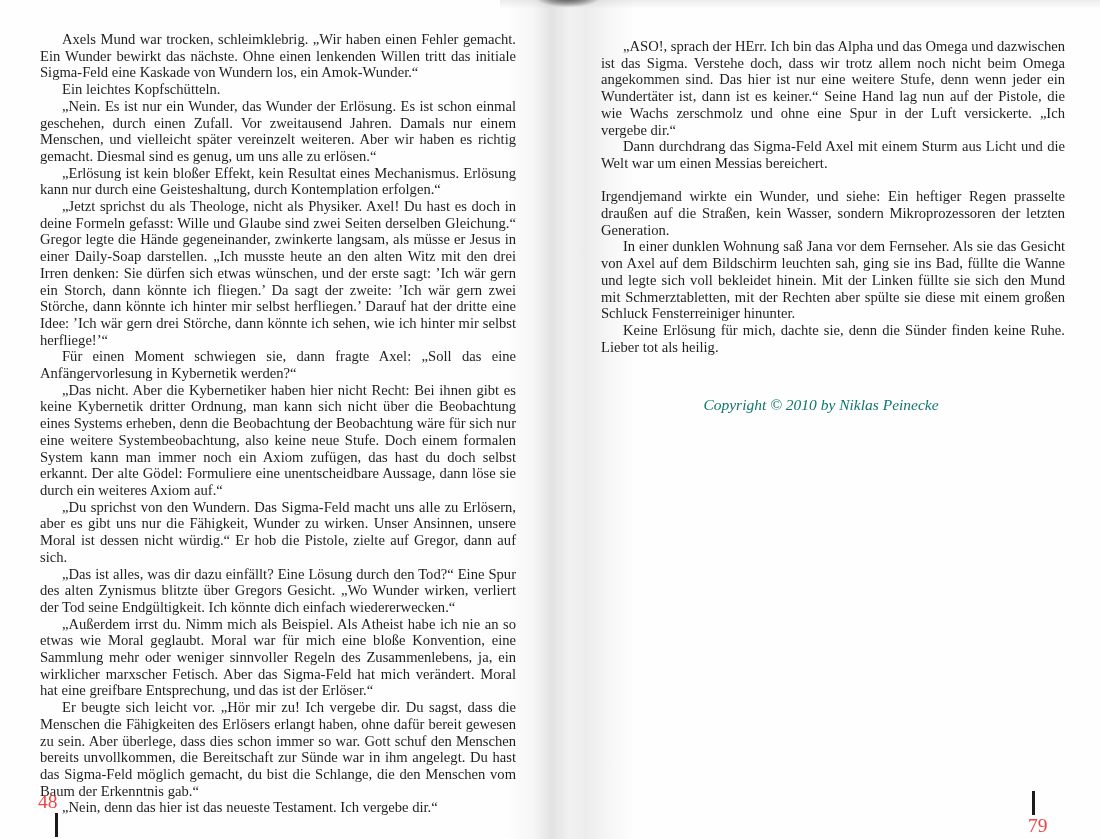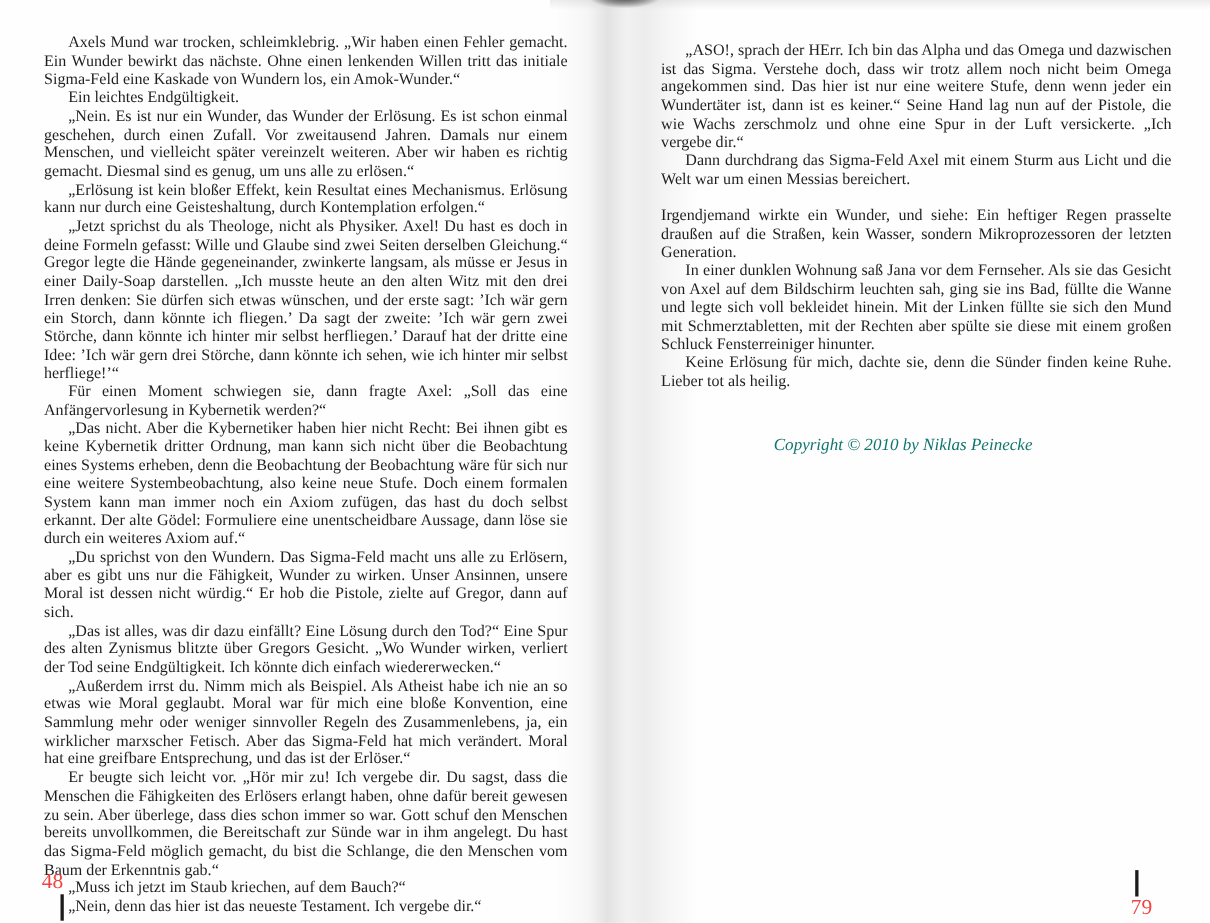--- a/index.html
+++ b/index.html
@@ -76,31 +76,30 @@
   .footer-left .folio-rule  { margin-left: 13px; }
   .footer-right .folio-rule { margin-right: 13px; }
 </style>
 </head>
 <body>
 
 <div class="spread">
 
   <div class="text-col col-left">
     <p class="para indent">Axels Mund war trocken, schleimklebrig. „Wir haben einen Fehler gemacht. Ein Wunder bewirkt das nächste. Ohne einen lenkenden Willen tritt das initiale Sigma-Feld eine Kaskade von Wundern los, ein Amok-Wunder.“</p>
-    <p class="para indent">Ein leichtes Endgültigkeit.</p>
+    <p class="para indent">Ein leichtes Kopfschütteln.</p>
     <p class="para indent">„Nein. Es ist nur ein Wunder, das Wunder der Erlösung. Es ist schon einmal geschehen, durch einen Zufall. Vor zweitausend Jahren. Damals nur einem Menschen, und vielleicht später vereinzelt weiteren. Aber wir haben es richtig gemacht. Diesmal sind es genug, um uns alle zu erlösen.“</p>
     <p class="para indent">„Erlösung ist kein bloßer Effekt, kein Resultat eines Mechanismus. Erlösung kann nur durch eine Geisteshaltung, durch Kontemplation erfolgen.“</p>
     <p class="para indent">„Jetzt sprichst du als Theologe, nicht als Physiker. Axel! Du hast es doch in deine Formeln gefasst: Wille und Glaube sind zwei Seiten derselben Gleichung.“ Gregor legte die Hände gegeneinander, zwinkerte langsam, als müsse er Jesus in einer Daily-Soap darstellen. „Ich musste heute an den alten Witz mit den drei Irren denken: Sie dürfen sich etwas wünschen, und der erste sagt: ’Ich wär gern ein Storch, dann könnte ich fliegen.’ Da sagt der zweite: ’Ich wär gern zwei Störche, dann könnte ich hinter mir selbst herfliegen.’ Darauf hat der dritte eine Idee: ’Ich wär gern drei Störche, dann könnte ich sehen, wie ich hinter mir selbst herfliege!’“</p>
     <p class="para indent">Für einen Moment schwiegen sie, dann fragte Axel: „Soll das eine Anfängervorlesung in Kybernetik werden?“</p>
     <p class="para indent">„Das nicht. Aber die Kybernetiker haben hier nicht Recht: Bei ihnen gibt es keine Kybernetik dritter Ordnung, man kann sich nicht über die Beobachtung eines Systems erheben, denn die Beobachtung der Beobachtung wäre für sich nur eine weitere Systembeobachtung, also keine neue Stufe. Doch einem formalen System kann man immer noch ein Axiom zufügen, das hast du doch selbst erkannt. Der alte Gödel: Formuliere eine unentscheidbare Aussage, dann löse sie durch ein weiteres Axiom auf.“</p>
     <p class="para indent">„Du sprichst von den Wundern. Das Sigma-Feld macht uns alle zu Erlösern, aber es gibt uns nur die Fähigkeit, Wunder zu wirken. Unser Ansinnen, unsere Moral ist dessen nicht würdig.“ Er hob die Pistole, zielte auf Gregor, dann auf sich.</p>
     <p class="para indent">„Das ist alles, was dir dazu einfällt? Eine Lösung durch den Tod?“ Eine Spur des alten Zynismus blitzte über Gregors Gesicht. „Wo Wunder wirken, verliert der Tod seine Endgültigkeit. Ich könnte dich einfach wiedererwecken.“</p>
     <p class="para indent">„Außerdem irrst du. Nimm mich als Beispiel. Als Atheist habe ich nie an so etwas wie Moral geglaubt. Moral war für mich eine bloße Konvention, eine Sammlung mehr oder weniger sinnvoller Regeln des Zusammenlebens, ja, ein wirklicher marxscher Fetisch. Aber das Sigma-Feld hat mich verändert. Moral hat eine greifbare Entsprechung, und das ist der Erlöser.“</p>
     <p class="para indent">Er beugte sich leicht vor. „Hör mir zu! Ich vergebe dir. Du sagst, dass die Menschen die Fähigkeiten des Erlösers erlangt haben, ohne dafür bereit gewesen zu sein. Aber überlege, dass dies schon immer so war. Gott schuf den Menschen bereits unvollkommen, die Bereitschaft zur Sünde war in ihm angelegt. Du hast das Sigma-Feld möglich gemacht, du bist die Schlange, die den Menschen vom Baum der Erkenntnis gab.“</p>
-    <p class="para indent">„Muss ich jetzt im Staub kriechen, auf dem Bauch?“</p>
     <p class="para indent">„Nein, denn das hier ist das neueste Testament. Ich vergebe dir.“</p>
 
   </div>
 
   <div class="text-col col-right">
     <p class="para indent">„ASO!, sprach der HErr. Ich bin das Alpha und das Omega und dazwischen ist das Sigma. Verstehe doch, dass wir trotz allem noch nicht beim Omega angekommen sind. Das hier ist nur eine weitere Stufe, denn wenn jeder ein Wundertäter ist, dann ist es keiner.“ Seine Hand lag nun auf der Pistole, die wie Wachs zerschmolz und ohne eine Spur in der Luft versickerte. „Ich vergebe dir.“</p>
     <p class="para indent">Dann durchdrang das Sigma-Feld Axel mit einem Sturm aus Licht und die Welt war um einen Messias bereichert.</p>
     <p class="para gap-before">Irgendjemand wirkte ein Wunder, und siehe: Ein heftiger Regen prasselte draußen auf die Straßen, kein Wasser, sondern Mikroprozessoren der letzten Generation.</p>
     <p class="para indent">In einer dunklen Wohnung saß Jana vor dem Fernseher. Als sie das Gesicht von Axel auf dem Bildschirm leuchten sah, ging sie ins Bad, füllte die Wanne und legte sich voll bekleidet hinein. Mit der Linken füllte sie sich den Mund mit Schmerztabletten, mit der Rechten aber spülte sie diese mit einem großen Schluck Fensterreiniger hinunter.</p>
     <p class="para indent">Keine Erlösung für mich, dachte sie, denn die Sünder finden keine Ruhe. Lieber tot als heilig.</p>

